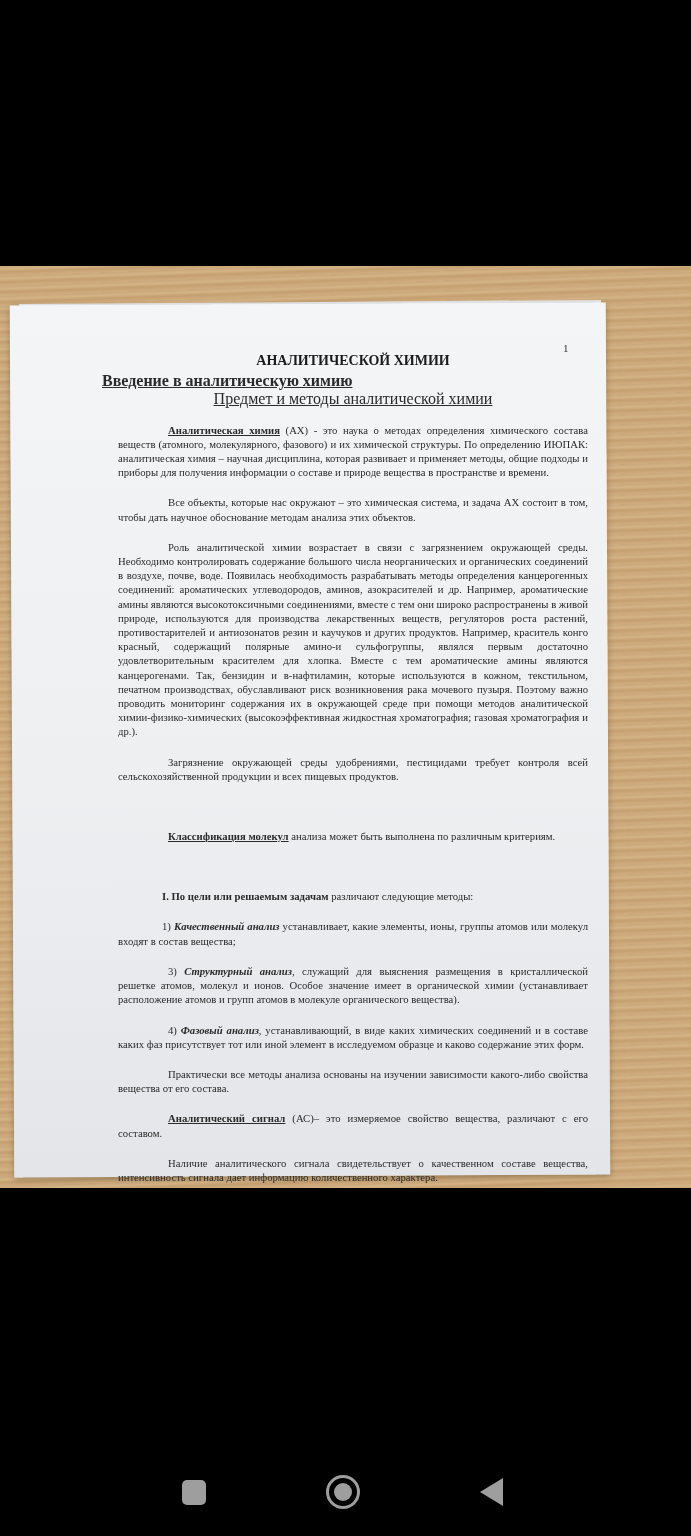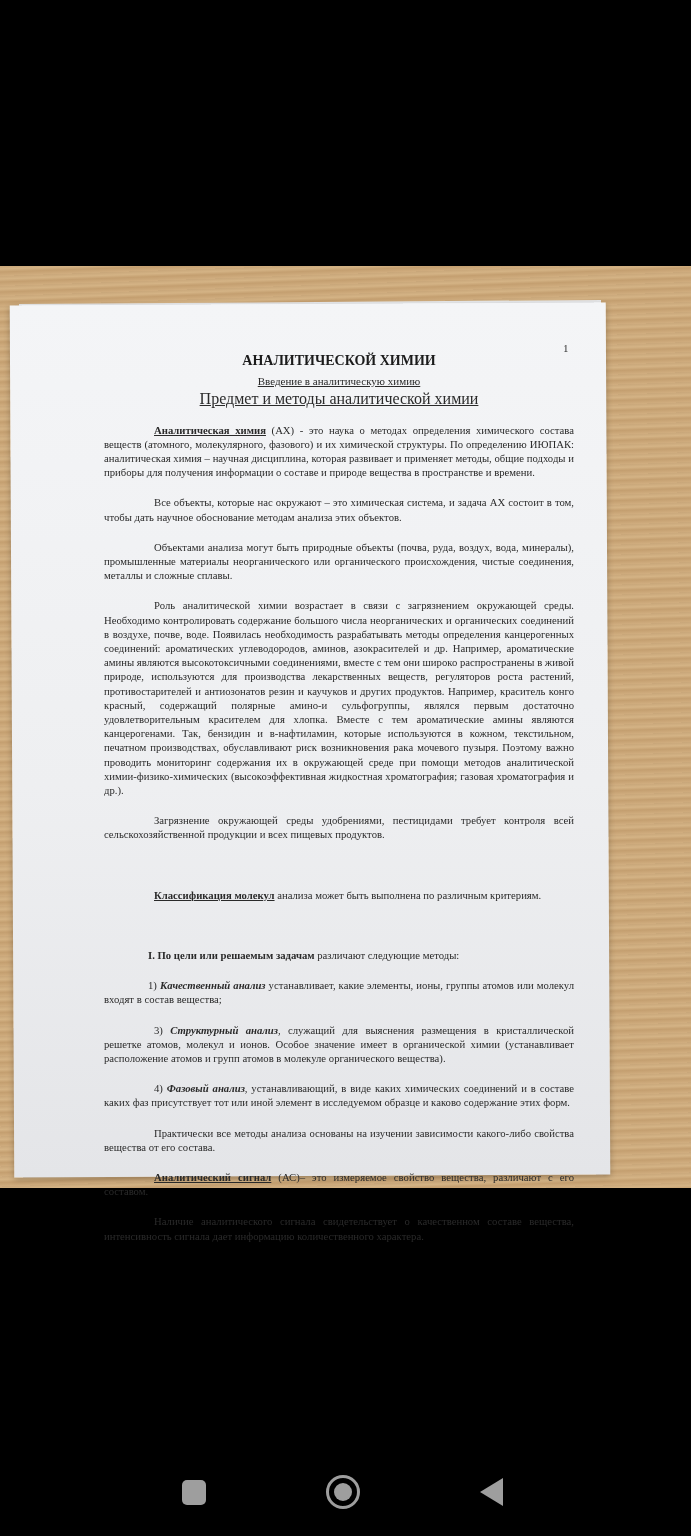--- a/index.html
+++ b/index.html
@@ -3,24 +3,24 @@
 <meta charset="utf-8">
 <style>
   html, body { margin:0; padding:0; }
   body { width:691px; height:1536px; background:#000; position:relative; overflow:hidden; font-family:"Liberation Serif", serif; }
   .photo { position:absolute; left:0; top:266px; width:691px; height:922px;
     background: repeating-linear-gradient(178deg, #c9a77a 0px, #d4b385 3px, #c49f70 6px, #d0ad7f 10px); }
   .paper-back { position:absolute; left:22px; top:302px; width:582px; height:862px; background:#e9eaec; transform:rotate(-0.4deg); }
   .paper { position:absolute; left:12px; top:304px; width:596px; height:872px;
     background: linear-gradient(180deg, #f4f5f7 0%, #eeeff1 55%, #e4e5e8 100%);
     box-shadow: 0 2px 6px rgba(0,0,0,.25); transform:rotate(-0.3deg); }
-  .content { position:absolute; left:88px; top:340px; width:502px; color:#2a2a2a; font-size:10.7px; line-height:14.2px; }
+  .content { position:absolute; left:102px; top:340px; width:502px; color:#2a2a2a; font-size:10.7px; line-height:14.2px; }
   .pagenum { position:absolute; left:563px; top:342px; font-size:11px; color:#333; }
   .title { text-align:center; font-weight:bold; font-size:14px; margin:14px 0 6px; color:#1b1b1b; }
-  .sub { text-align:center; text-decoration:underline; margin:2px 0 4px; font-size:11px; }
+  .sub { text-decoration:underline; margin:2px 0 4px; font-size:16px;font-weight:bold; }
   .sub2 { text-align:center; text-decoration:underline; margin:2px 0 8px; font-size:16px; }
   p { margin:16px; text-align:justify; }
   .ind { text-indent:50px; }
   .ind2 { text-indent:44px; }
   .gap { height:14px; }
   b u, .bu { font-weight:bold; text-decoration:underline; }
   .bi { font-weight:bold; font-style:italic; }
   .navbar { position:absolute; left:0; top:1420px; width:691px; height:116px; background:#000; }
   .nav-recent { position:absolute; left:182px; top:1480px; width:24px; height:25px; background:#9e9e9e; border-radius:5px; }
   .nav-home { position:absolute; left:326px; top:1475px; width:28px; height:28px; border:3px solid #9e9e9e; border-radius:50%; }
@@ -36,21 +36,20 @@
 
 <div class="pagenum">1</div>
 
 <div class="content">
   <div class="title">АНАЛИТИЧЕСКОЙ ХИМИИ</div>
   <div class="sub">Введение в аналитическую химию</div>
   <div class="sub2">Предмет и методы аналитической химии</div>
 
   <p class="ind"><span class="bu">Аналитическая химия</span><span> (АХ) - это наука о методах определения химического состава веществ (атомного, молекулярного, фазового) и их химической структуры. По определению ИЮПАК: аналитическая химия – научная дисциплина, которая развивает и применяет методы, общие подходы и приборы для получения информации о составе и природе вещества в пространстве и времени.</span></p>
   <p class="ind">Все объекты, которые нас окружают – это химическая система, и задача АХ состоит в том, чтобы дать научное обоснование методам анализа этих объектов.</p>
-  <p class="ind">Объектами анализа могут быть природные объекты (почва, руда, воздух, вода, минералы), промышленные материалы неорганического или органического происхождения, чистые соединения, металлы и сложные сплавы.</p>
   <p class="ind">Роль аналитической химии возрастает в связи с загрязнением окружающей среды. Необходимо контролировать содержание большого числа неорганических и органических соединений в воздухе, почве, воде. Появилась необходимость разрабатывать методы определения канцерогенных соединений: ароматических углеводородов, аминов, азокрасителей и др. Например, ароматические амины являются высокотоксичными соединениями, вместе с тем они широко распространены в живой природе, используются для производства лекарственных веществ, регуляторов роста растений, противостарителей и антиозонатов резин и каучуков и других продуктов. Например, краситель конго красный, содержащий полярные амино-и сульфогруппы, являлся первым достаточно удовлетворительным красителем для хлопка. Вместе с тем ароматические амины являются канцерогенами. Так, бензидин и в-нафтиламин, которые используются в кожном, текстильном, печатном производствах, обуславливают риск возникновения рака мочевого пузыря. Поэтому важно проводить мониторинг содержания их в окружающей среде при помощи методов аналитической химии-физико-химических (высокоэффективная жидкостная хроматография; газовая хроматография и др.).</p>
   <p class="ind">Загрязнение окружающей среды удобрениями, пестицидами требует контроля всей сельскохозяйственной продукции и всех пищевых продуктов.</p>
   <div class="gap"></div>
   <p class="ind"><span class="bu">Классификация молекул</span><span> анализа может быть выполнена по различным критериям.</span></p>
   <div class="gap"></div>
   <p class="ind2"><b>I. По цели или решаемым задачам</b><span> различают следующие методы:</span></p>
   <p class="ind2"><span>1) </span><span class="bi">Качественный анализ</span><span> устанавливает, какие элементы, ионы, группы атомов или молекул входят в состав вещества;</span></p>
   <p class="ind"><span>3) </span><span class="bi">Структурный анализ</span><span>, служащий для выяснения размещения в кристаллической решетке атомов, молекул и ионов. Особое значение имеет в органической химии (устанавливает расположение атомов и групп атомов в молекуле органического вещества).</span></p>
   <p class="ind"><span>4) </span><span class="bi">Фазовый анализ</span><span>, устанавливающий, в виде каких химических соединений и в составе каких фаз присутствует тот или иной элемент в исследуемом образце и каково содержание этих форм.</span></p>
   <p class="ind">Практически все методы анализа основаны на изучении зависимости какого-либо свойства вещества от его состава.</p>

